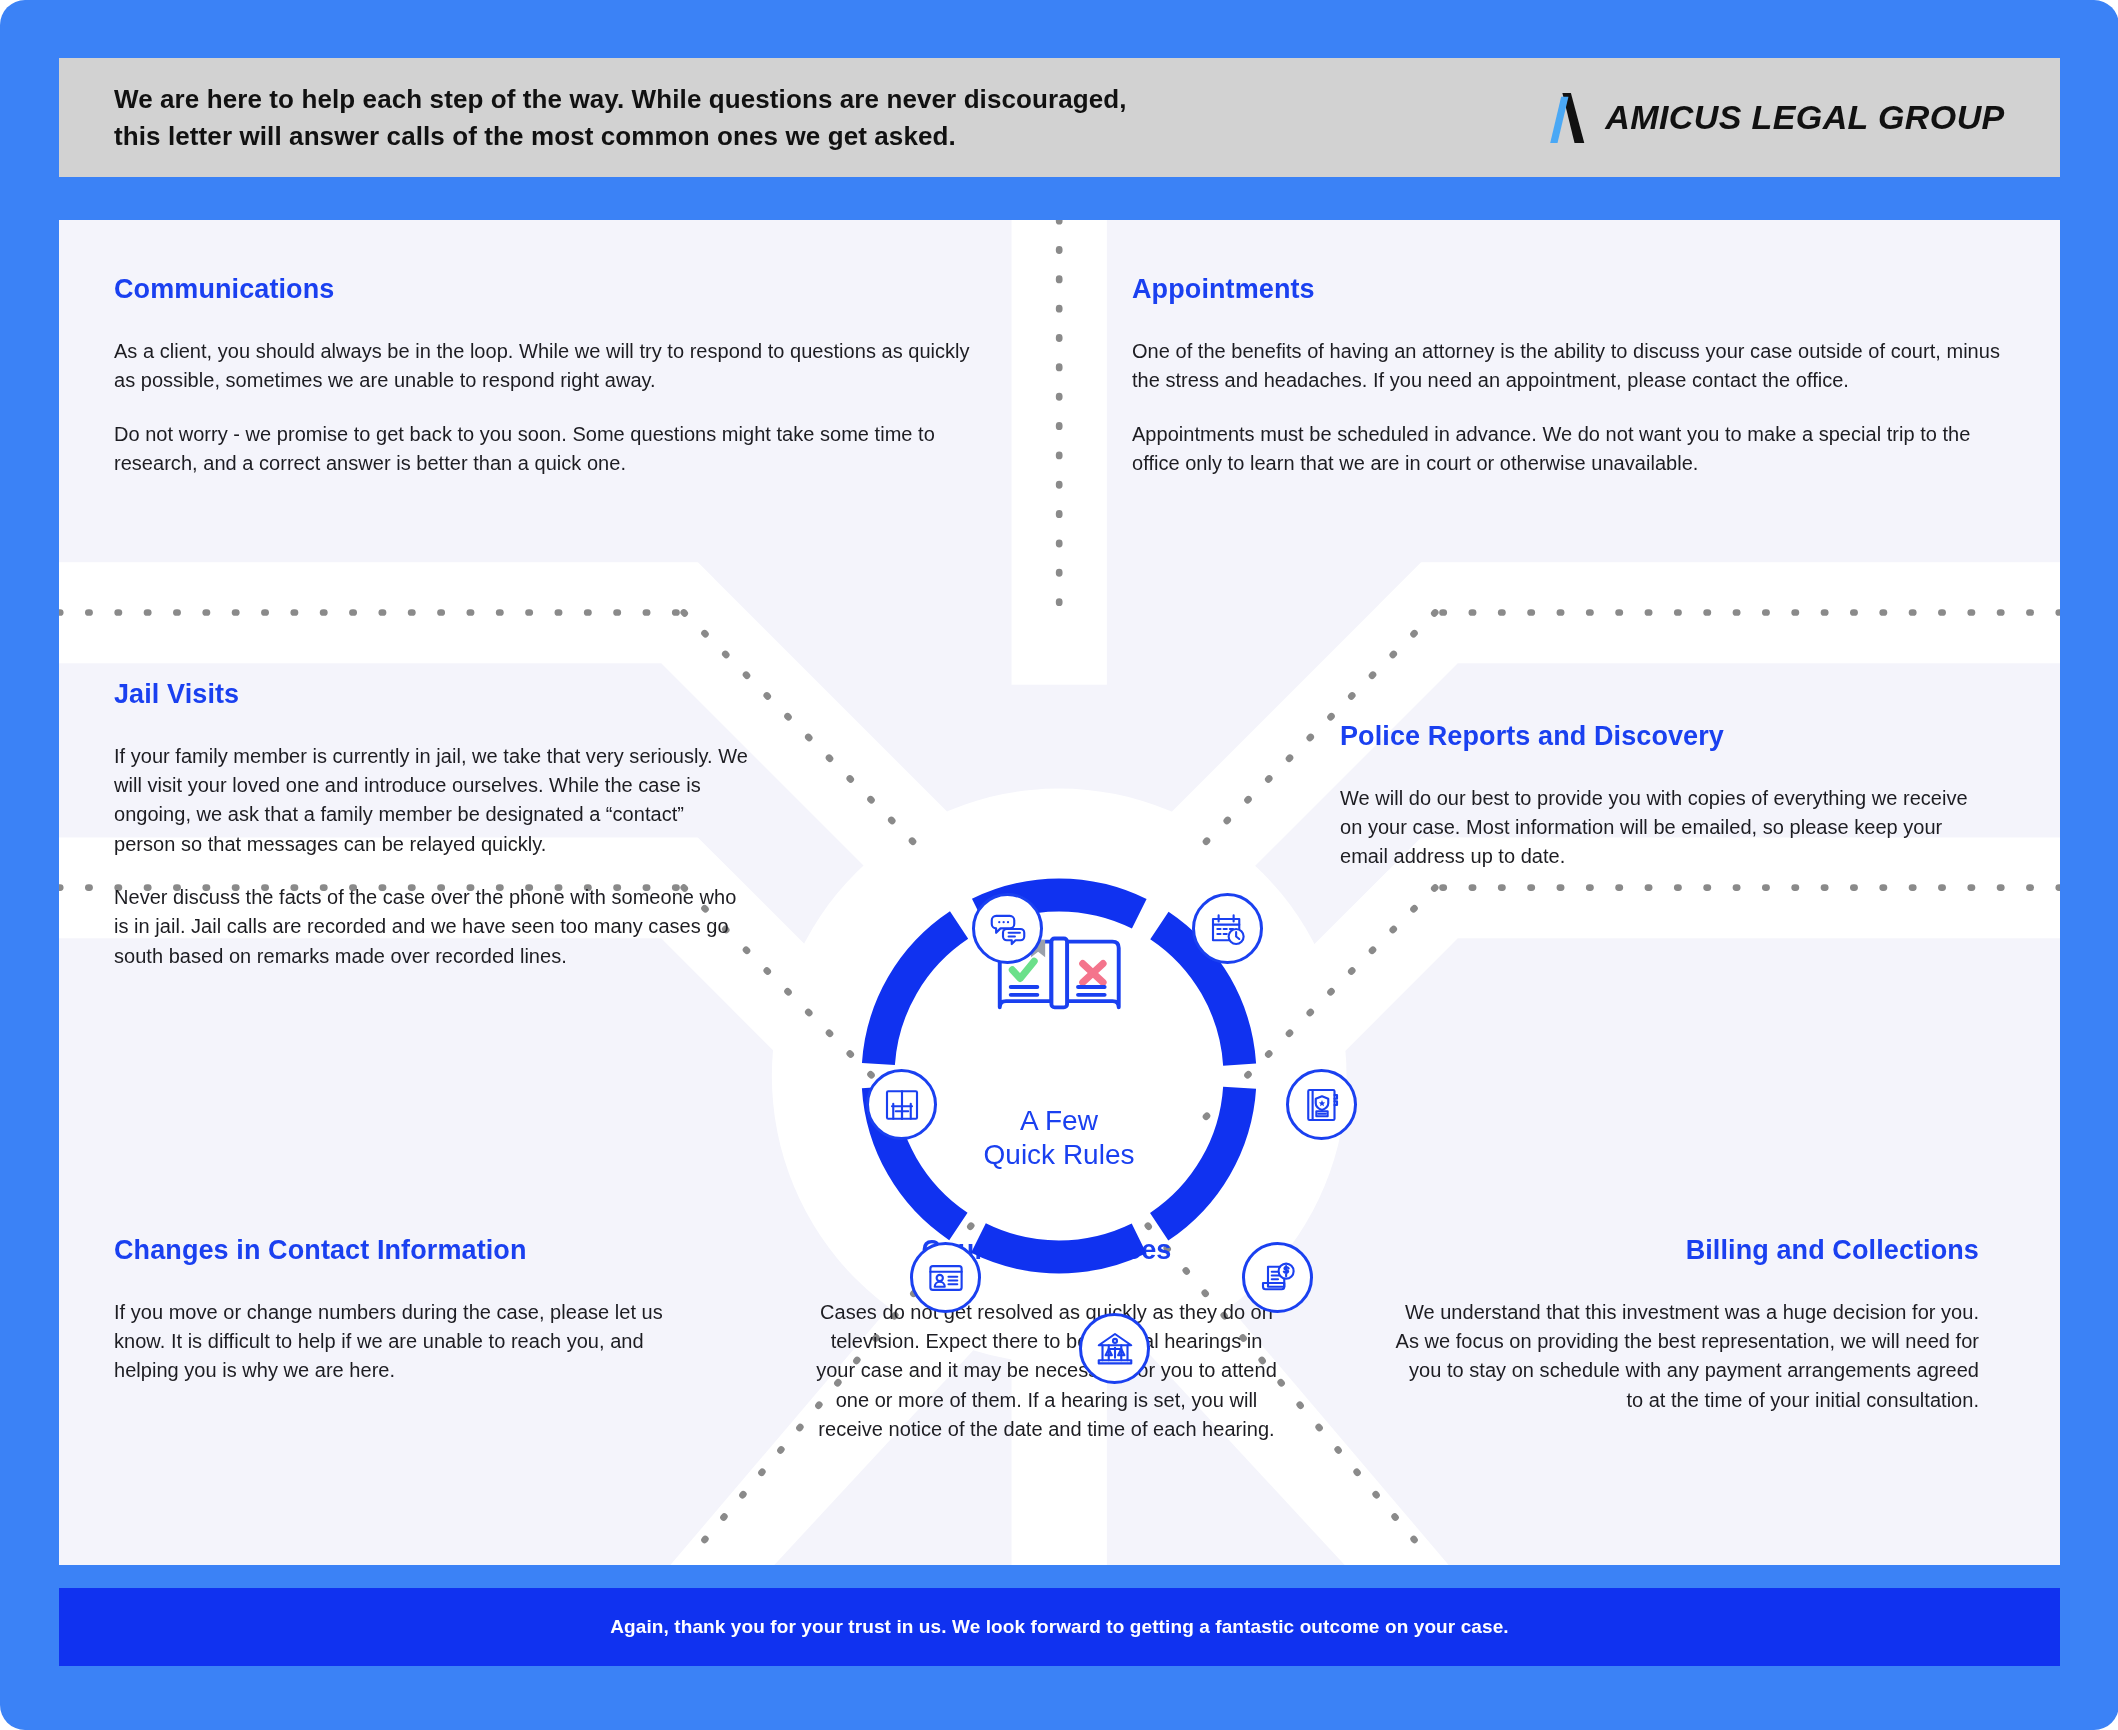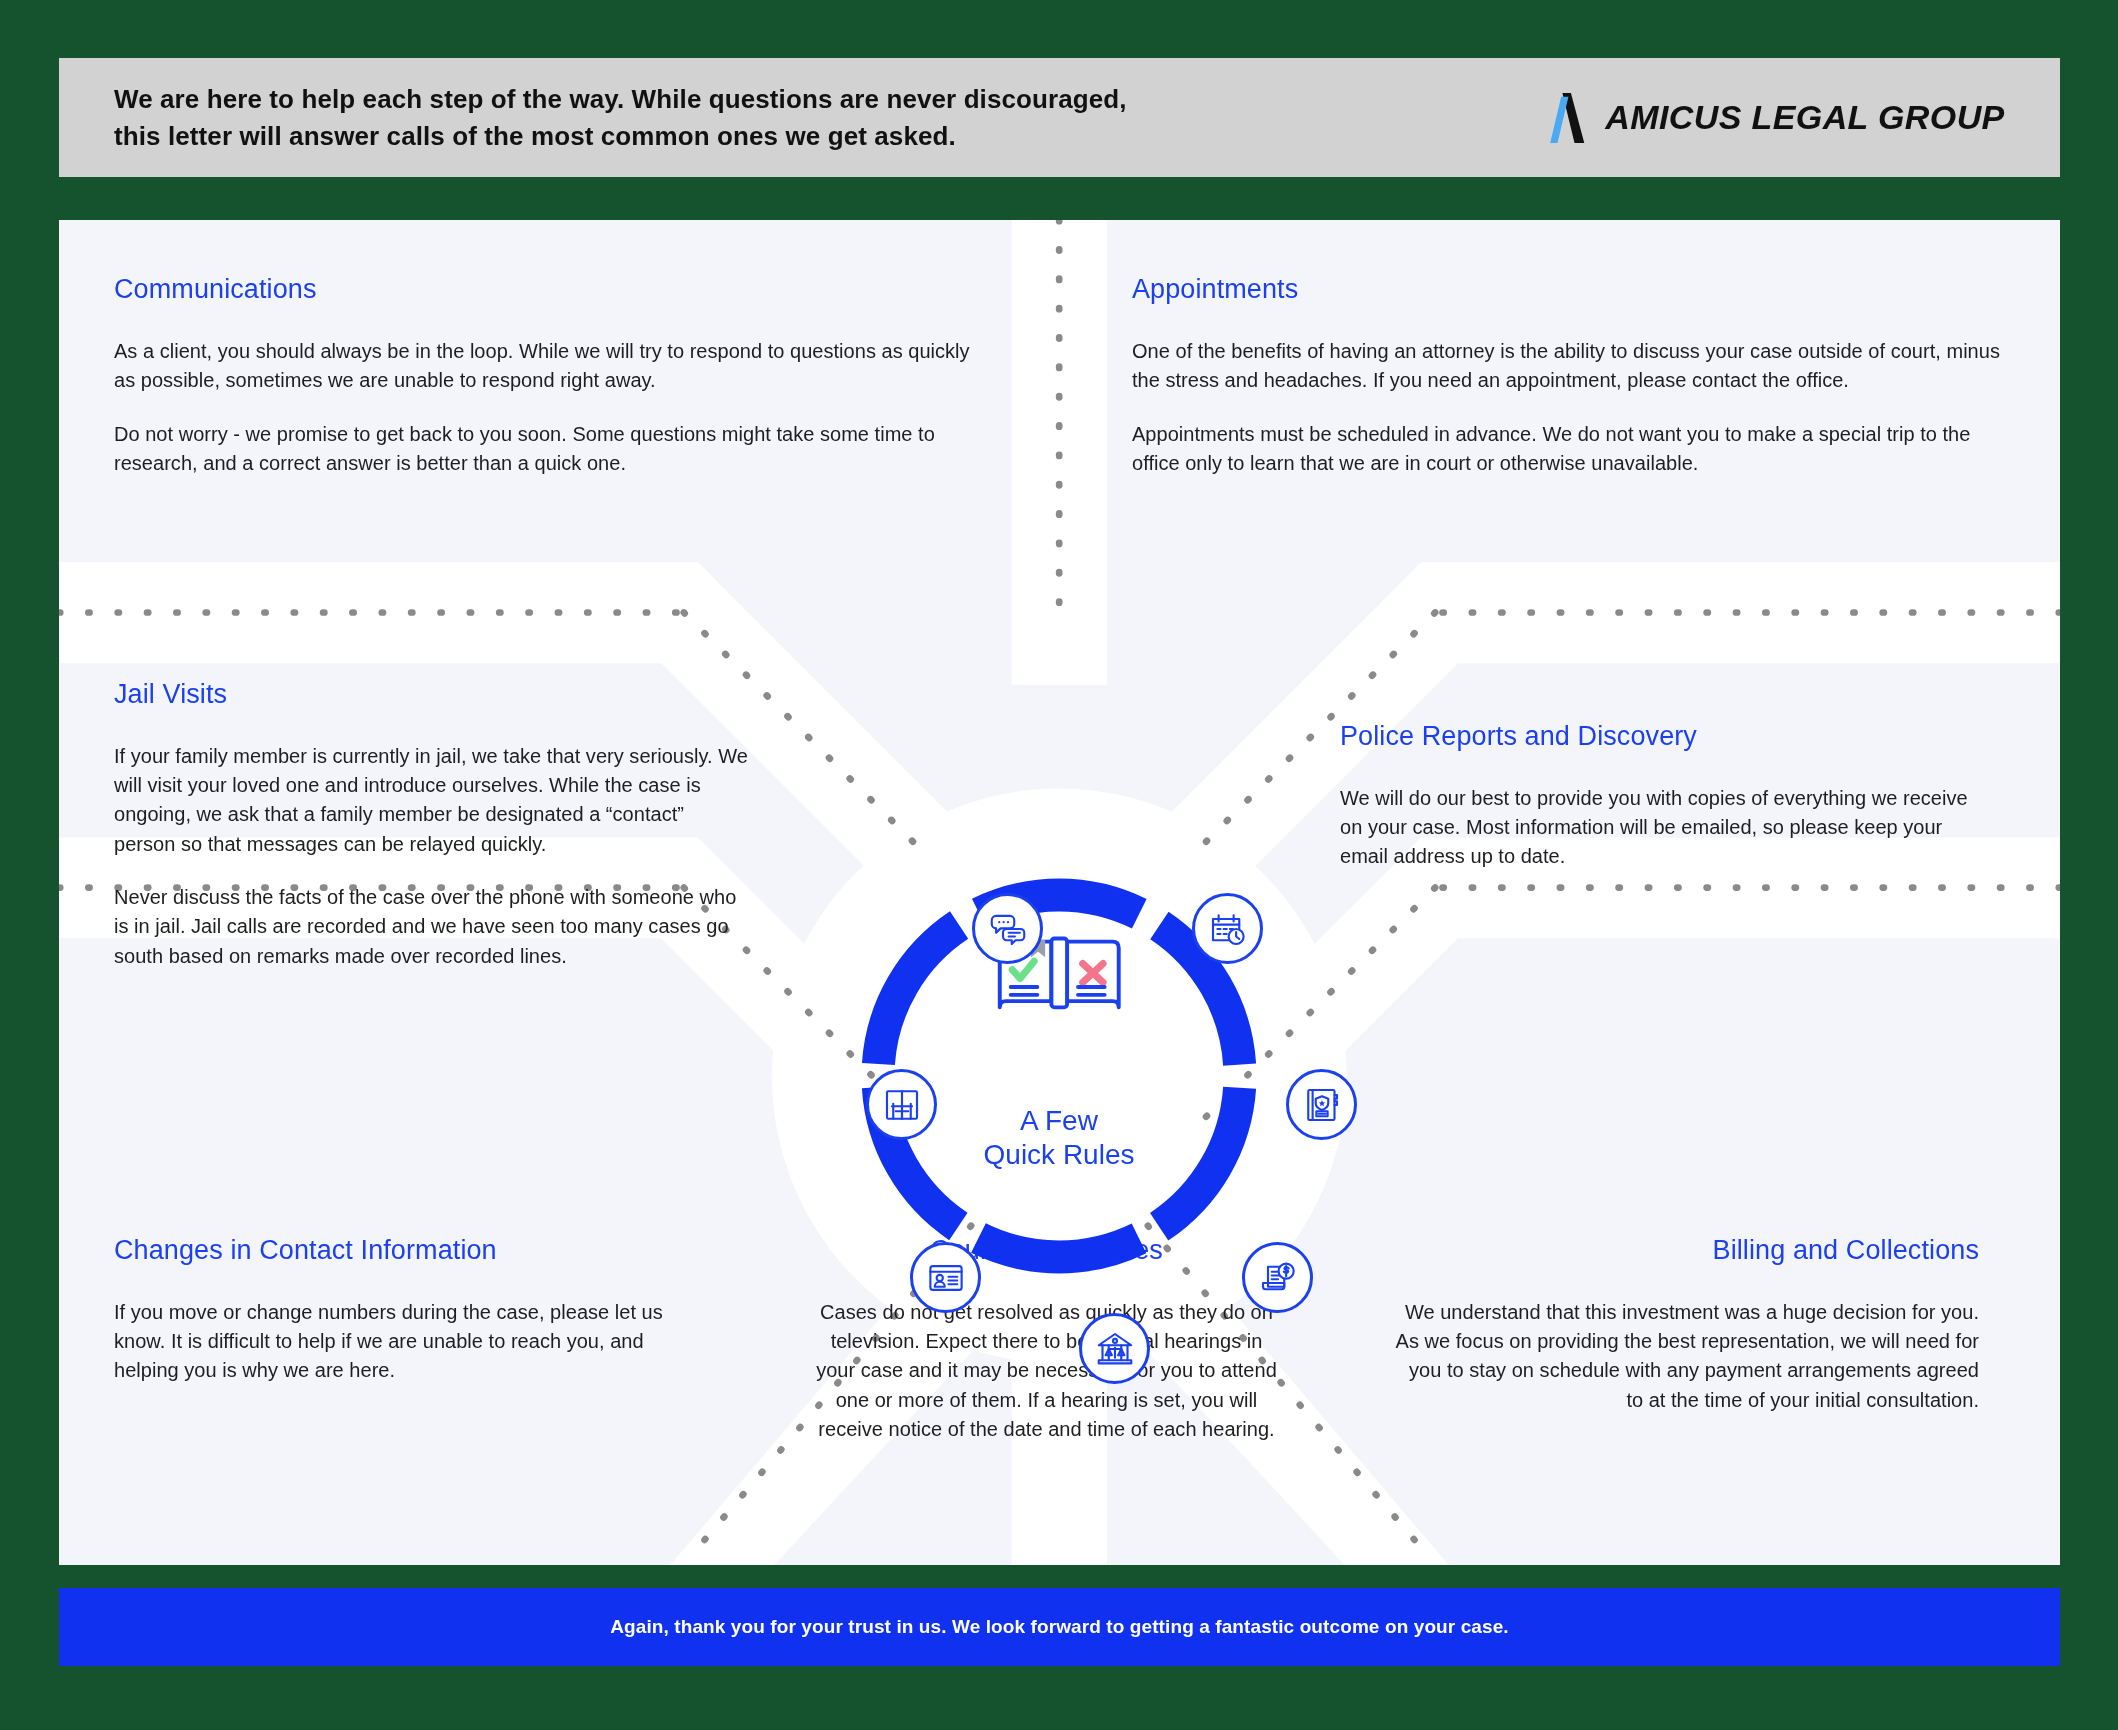--- a/index.html
+++ b/index.html
@@ -1,21 +1,21 @@
 <!DOCTYPE html>
 <html style="font-size:9.8px"><head>
 <meta charset="utf-8">
 <style>
   html,body{margin:0;padding:0;background:#ffffff;}
   body{
     width:2119px;height:1730px;position:relative;overflow:hidden;
     font-family:"Liberation Sans", sans-serif;
     -webkit-font-smoothing:antialiased;
   }
-  .page{position:absolute;inset:0;background:#14532d;}
+  .page{position:absolute;inset:0;background:#3b82f6;border-radius:25px;}
 
   
   .header{
     position:absolute;left:59px;top:58px;width:2001px;height:119px;
     background:#d2d2d2;display:flex;align-items:center;justify-content:space-between;
     padding:0 37px 0 55px;box-sizing:border-box;
   }
   .header-text{
     font-size:26px;font-weight:bold;color:#111111;line-height:1.42;letter-spacing:0.1px;
     max-width:1284px;
@@ -27,21 +27,21 @@
   
   .canvas{
     position:absolute;left:59px;top:220px;width:2001px;height:1345px;
     background:#f4f4fb;overflow:hidden;
   }
   .canvas svg.spokes{position:absolute;left:0;top:0;width:100%;height:100%;}
 
   
   .blk{position:absolute;}
   .blk h2{
-    margin:0 0 32px 0;font-size:27px;font-weight:normal;color:#1a40f0;letter-spacing:0.1px;
+    margin:0 0 32px 0;font-size:27px;font-weight:bold;color:#1a40f0;letter-spacing:0.1px;
   }
   .blk p{
     margin:0 0 24.5px 0;font-size:20px;line-height:1.46;color:#1d1d22;letter-spacing:0.03px;
   }
   .blk p:last-child{margin-bottom:0;}
   .center-al{text-align:center;}
   .right-al{text-align:right;}
 
   
   #sec-communications{left:55px;  top:54px;  width:868px;}

